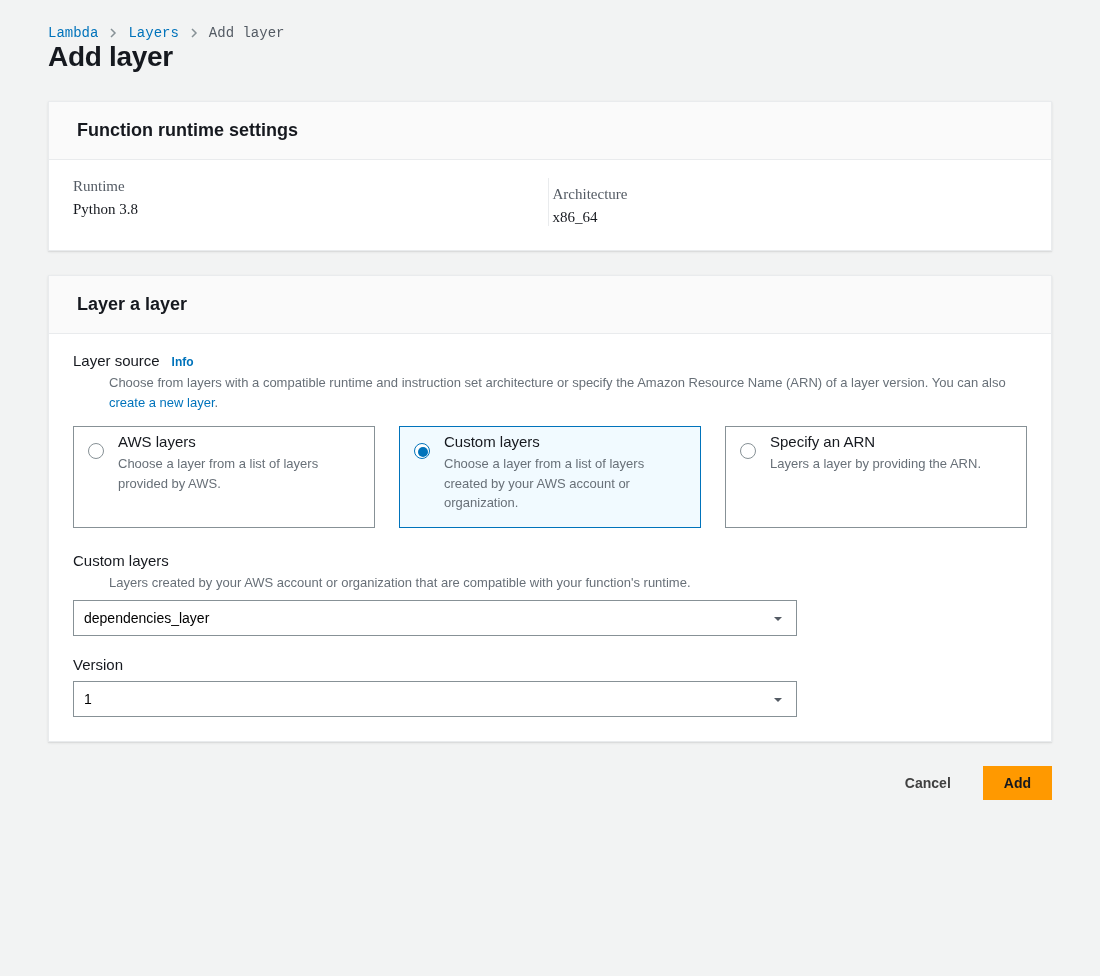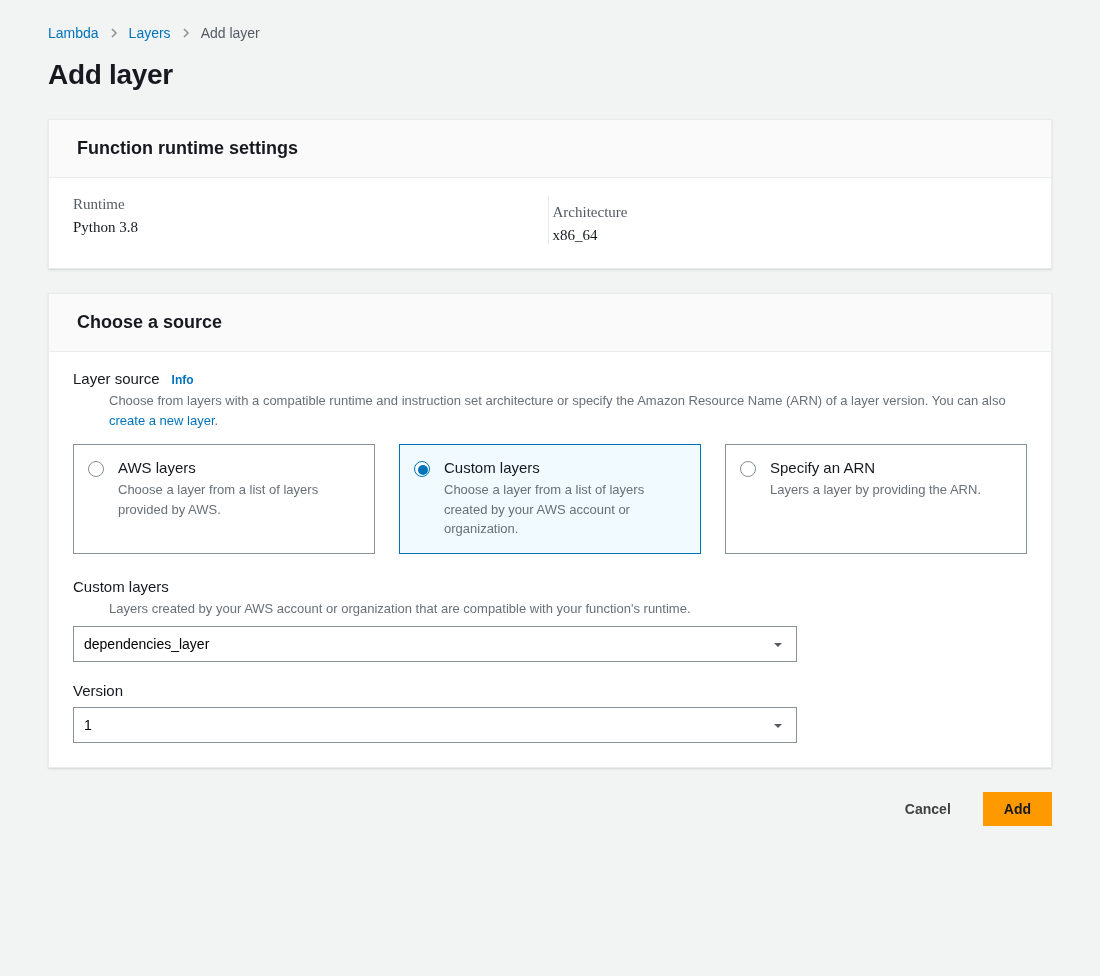--- a/index.html
+++ b/index.html
@@ -10,21 +10,21 @@
     font-size: 14px;
     width: 1100px;
     height: 976px;
     padding: 25px 48px;
   }
   .breadcrumb {
     display: flex;
     align-items: center;
     gap: 10px;
     font-size: 14px;
-    margin-bottom: 18px;
+    font-family: Liberation Mono, monospace;
   }
   .breadcrumb a {
     color: #0073bb;
     text-decoration: none;
     cursor: pointer;
   }
   .breadcrumb .chev {
     color: #879196;
     display: inline-flex;
   }
@@ -99,21 +99,21 @@
   .radio-cards {
     display: flex;
     gap: 24px;
     margin-top: 14px;
     margin-bottom: 24px;
   }
   .radio-card {
     flex: 1;
     border: 1px solid #879196;
     background: #fff;
-    padding: 14px 14px 14px 44px;
+    padding: 6px 14px 14px 44px;
     position: relative;
     cursor: pointer;
   }
   .radio-card.selected {
     border: 1.5px solid #0073bb;
     background: #f1faff;
   }
   .radio-card .radio {
     position: absolute;
     left: 14px;
@@ -234,21 +234,21 @@
     </div>
     <div>
       <div class="field-label">Architecture</div>
       <div class="field-value">x86_64</div>
     </div>
   </div>
 </section>
 
 <section class="panel">
   <div class="panel-header">
-    <h2>Choose a source</h2>
+    <h2>Layer a layer</h2>
   </div>
   <div class="panel-body">
 
     <div>
       <span class="section-label">Layer source</span>
       <a class="info-link">Info</a>
       <p class="help-text">
         <span>Choose from layers with a compatible runtime and instruction set architecture or specify the Amazon Resource Name (ARN) of a layer version. You can also </span><a>create a new layer</a><span>.</span>
       </p>
     </div>

